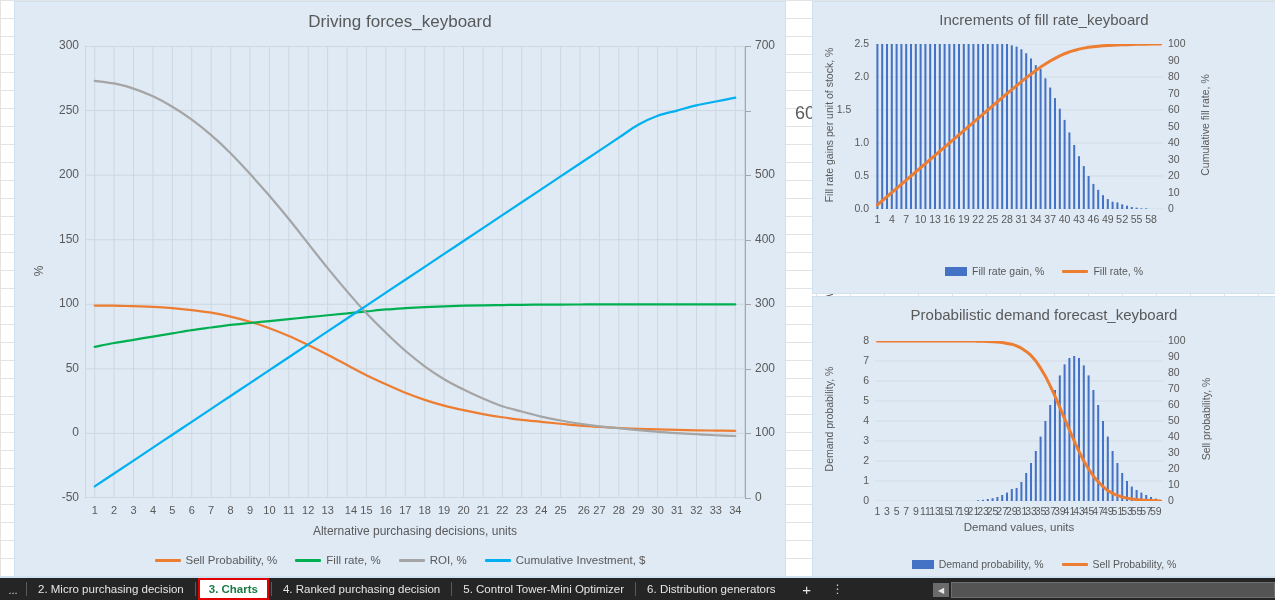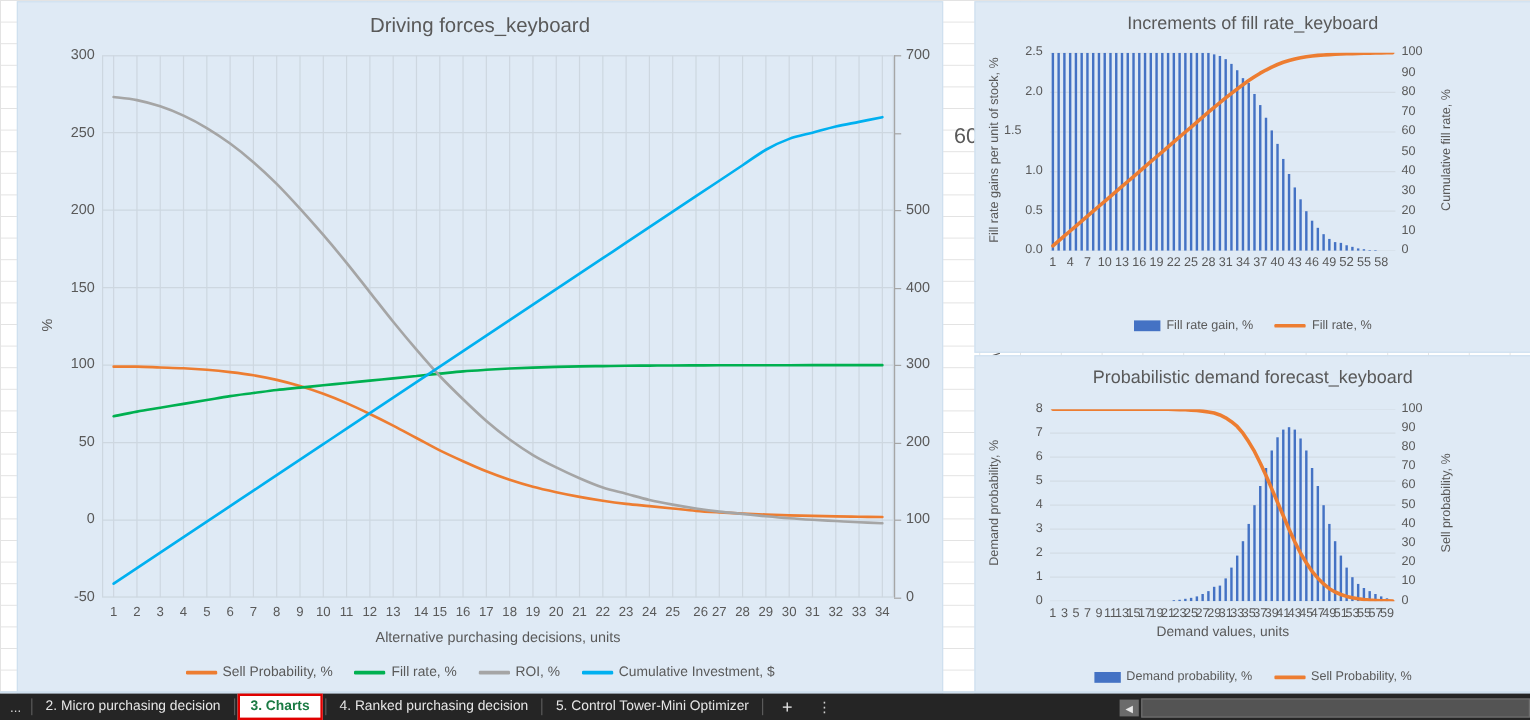--- a/index.html
+++ b/index.html
@@ -505,20 +505,21 @@
     <div class="tab-sep"></div>
     <div id="tabs-host" style="display:flex;align-items:stretch;">
         <div class="tab">2. Micro purchasing decision</div>
         <div class="tab-sep"></div>
         <div class="tab active">3. Charts</div>
         <div class="tab-sep"></div>
         <div class="tab">4. Ranked purchasing decision</div>
         <div class="tab-sep"></div>
         <div class="tab">5. Control Tower-Mini Optimizer</div>
         <div class="tab-sep"></div>
+        <div class="tab">6. Distribution generators</div>
       </div>
     <div class="addsheet">+</div>
     <div class="kebab">⋮</div>
     <div class="hscroll">
       <div class="arrow">◀</div>
       <div class="track" style="width:322px;"></div>
     </div>
   </div>
 
 </div>

